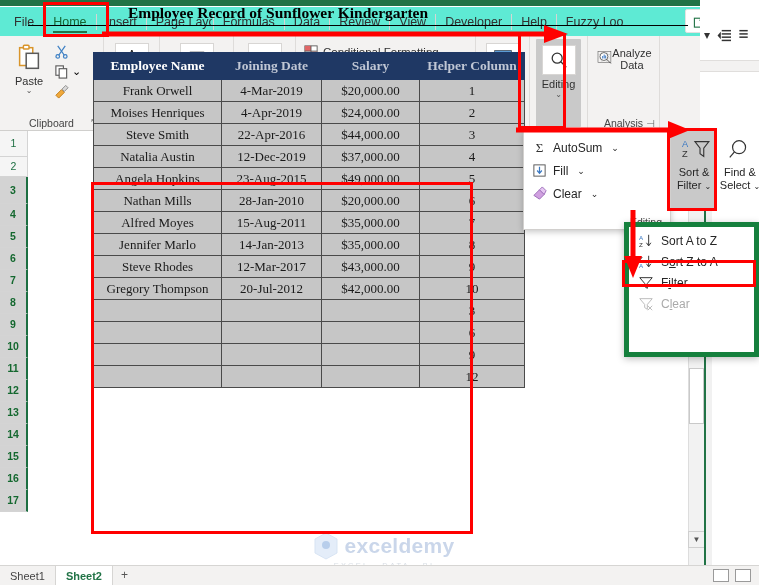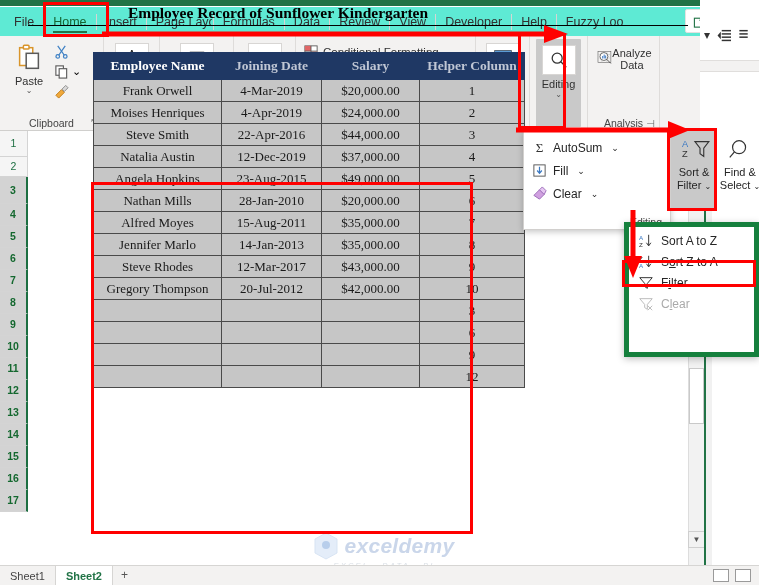--- a/index.html
+++ b/index.html
@@ -182,21 +182,21 @@
   .dtable td{ background:#c6c6c6; color:#1a1a1a; }
   .c-name{ width:128px; }
   .c-date{ width:100px; }
   .c-sal { width:98px; }
   .c-help{ width:105px; }
 
   
   .watermark{
     position:absolute; left:274px; top:528px; width:220px; height:46px;
     display:flex; flex-direction:column; align-items:center; justify-content:center;
-    opacity:.55; pointer-events:none;font-style:italic;
+    opacity:.55; pointer-events:none;
   }
   .wm-row{ display:flex; align-items:center; gap:5px; }
   .wm-text{ font-size:21px; color:#9fb6d9; font-weight:bold; letter-spacing:.3px;}
   .wm-sub{ font-size:7.5px; color:#b9c3cf; letter-spacing:2.2px; margin-top:1px;}
 
   
   .editpanel{
     position:absolute; left:523px; top:131px; width:148px; height:99px;
     background:#ffffff; border:1px solid #d2d0ce;
     box-shadow:0 2px 6px rgba(0,0,0,.22);

